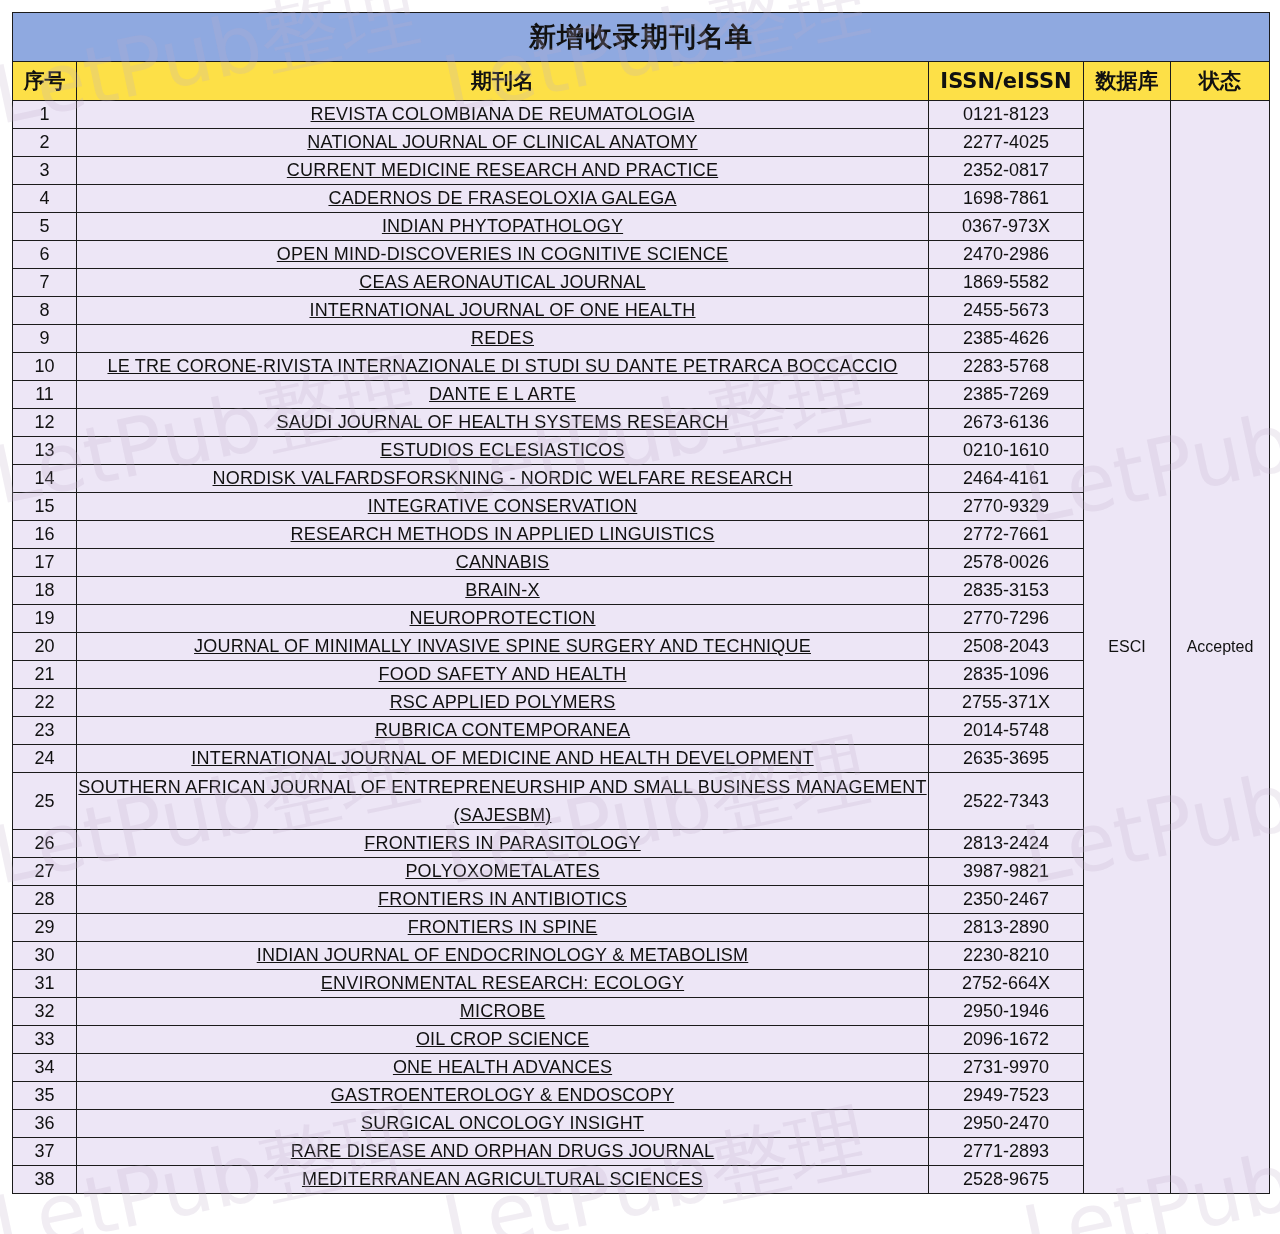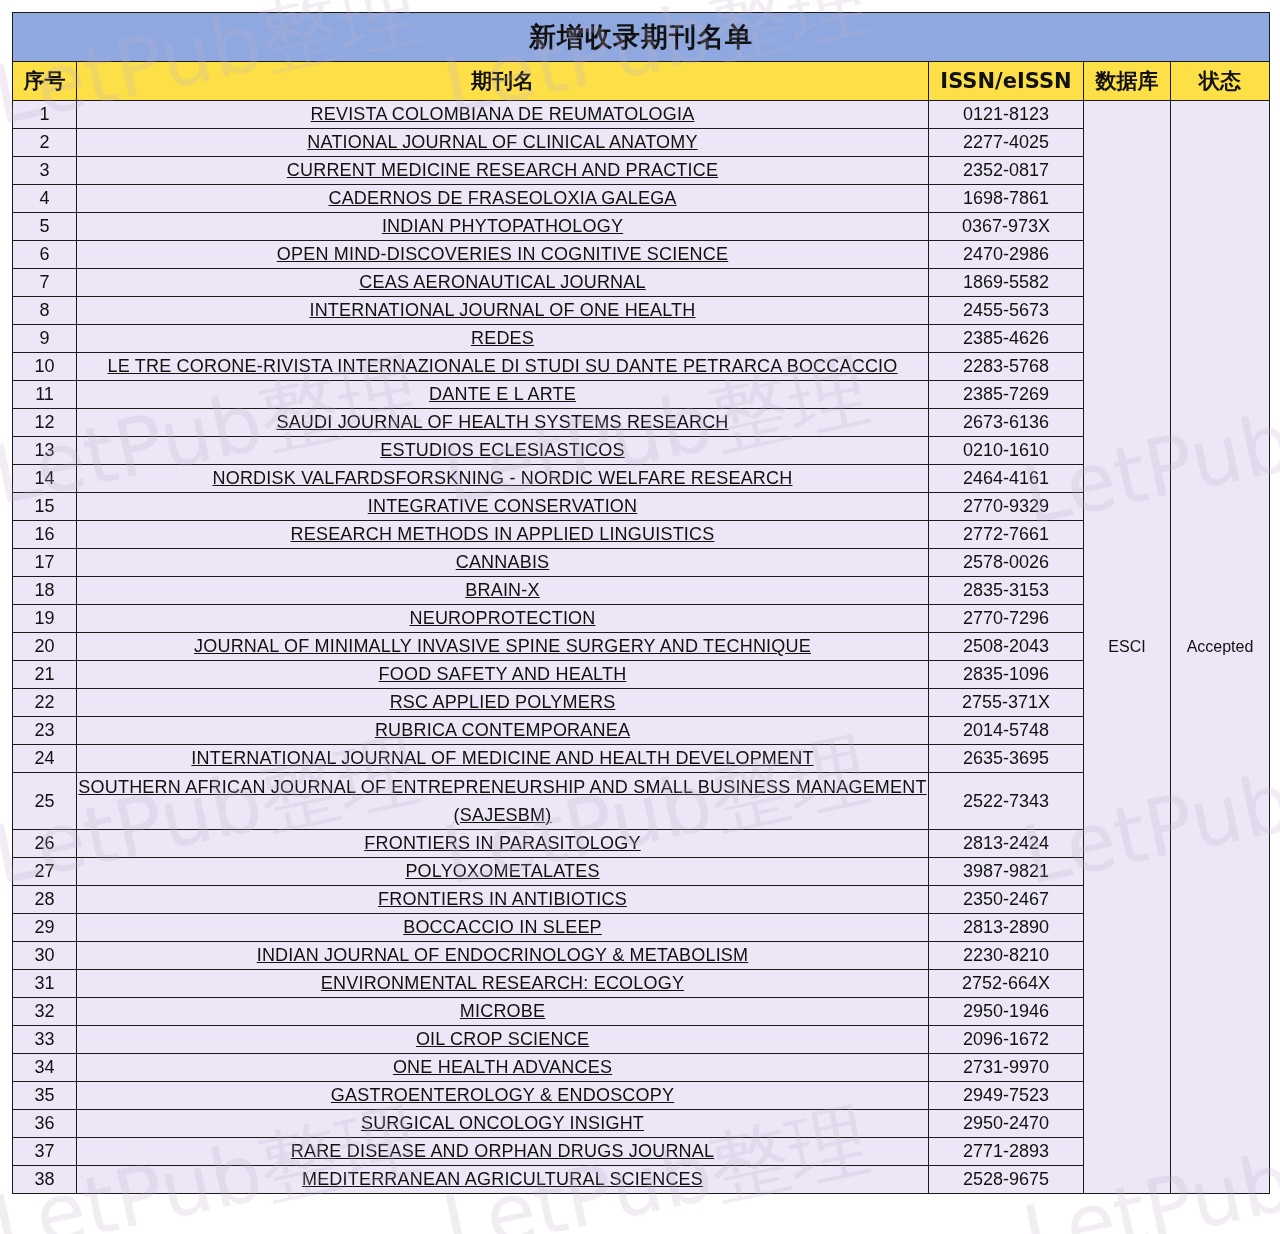--- a/index.html
+++ b/index.html
@@ -183,21 +183,21 @@
           <td class="name">POLYOXOMETALATES</td>
           <td>3987-9821</td>
         </tr>
         <tr>
           <td>28</td>
           <td class="name">FRONTIERS IN ANTIBIOTICS</td>
           <td>2350-2467</td>
         </tr>
         <tr>
           <td>29</td>
-          <td class="name">BOCCACCIO IN SLEEP</td>
+          <td class="name">FRONTIERS IN SPINE</td>
           <td>2813-2890</td>
         </tr>
         <tr>
           <td>30</td>
           <td class="name">INDIAN JOURNAL OF ENDOCRINOLOGY &amp; METABOLISM</td>
           <td>2230-8210</td>
         </tr>
         <tr>
           <td>31</td>
           <td class="name">ENVIRONMENTAL RESEARCH: ECOLOGY</td>

